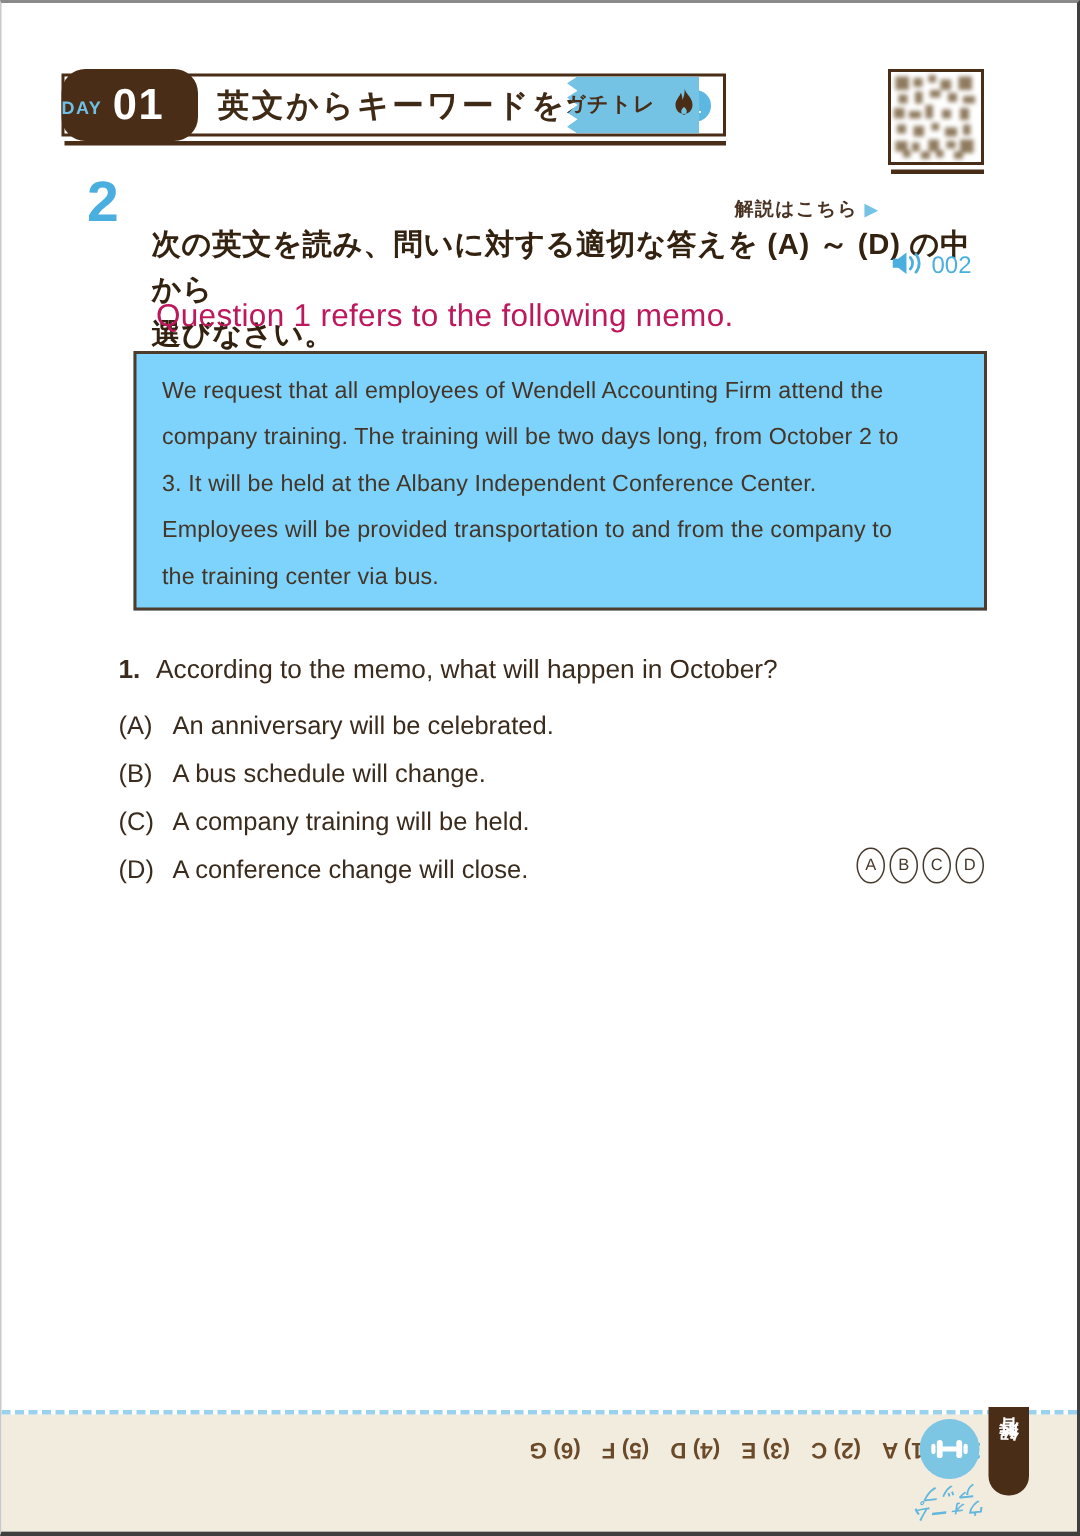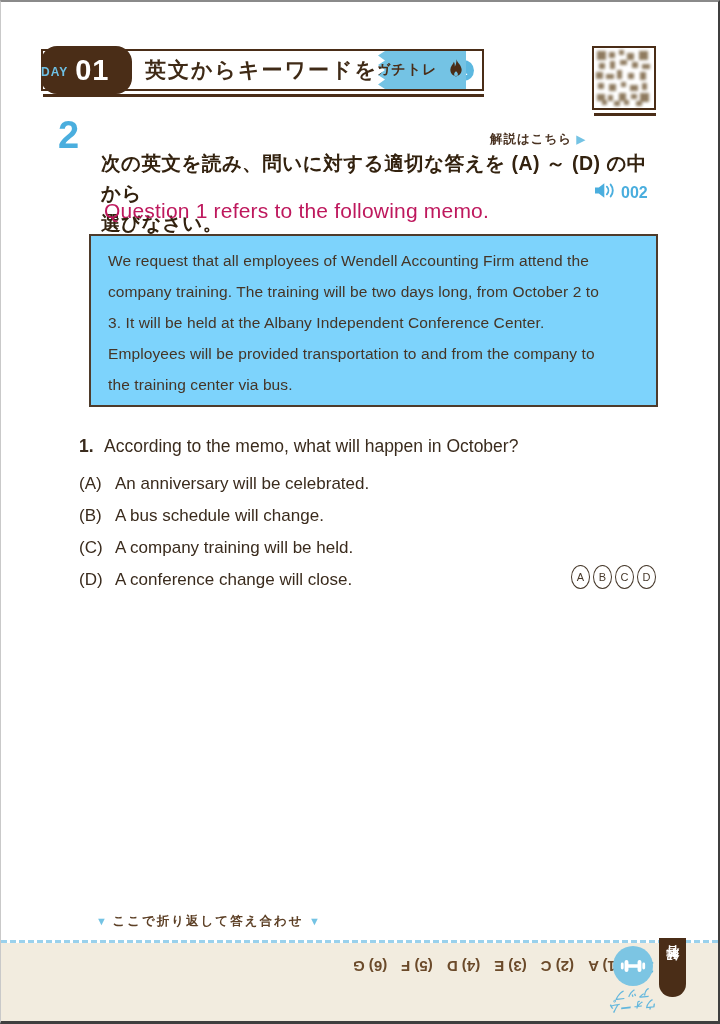--- a/index.html
+++ b/index.html
@@ -66,22 +66,22 @@
   .instruction-text {
     position:absolute; left:100px; top:118px; width:565px;
     color:#33220f; font-size:19.5px; font-weight:bold; line-height:30px; letter-spacing:0.5px;margin-top:28px;
   }
 
   
   .q-intro {
     position:absolute; left:103px; top:197px; color:#be185d; font-size:21px; letter-spacing:0.2px;
   }
   .audio-chip {
-    position:absolute; left:594px; top:180px; display:flex; align-items:center; gap:4px;
-    color:#4aaede; font-size:16px; font-weight:bold;
+    position:absolute; left:594px; top:165px; display:flex; align-items:center; gap:4px;
+    color:#4aaede; font-size:16px; font-weight:normal;
   }
 
   
   .memo-box {
     position:absolute; left:88px; top:232px; width:569px; height:173px;
     border:2px solid #4e3b2b; background:#7dd3fc; padding:9px 17px;
   }
   .memo-line { color:#453527; font-size:15.5px; line-height:31px; letter-spacing:0.1px; }
 
   
@@ -252,25 +252,20 @@
       <span>A conference change will close.</span>
     </div>
   </div>
   <div class="bubbles">
     <span class="bubble">A</span>
     <span class="bubble">B</span>
     <span class="bubble">C</span>
     <span class="bubble">D</span>
   </div>
 
-  <div class="fold-note">
-    <span class="tri">▼</span>
-    <span>ここで折り返して答え合わせ</span>
-    <span class="tri">▼</span>
-  </div>
 
   <div class="bottom-area"></div>
   <div class="fold-line"></div>
 
   <div class="answer-strip">
     <span class="strip-num">1</span>
     <span class="strip-ans">(1) A</span>
     <span class="strip-ans">(2) C</span>
     <span class="strip-ans">(3) E</span>
     <span class="strip-ans">(4) D</span>

